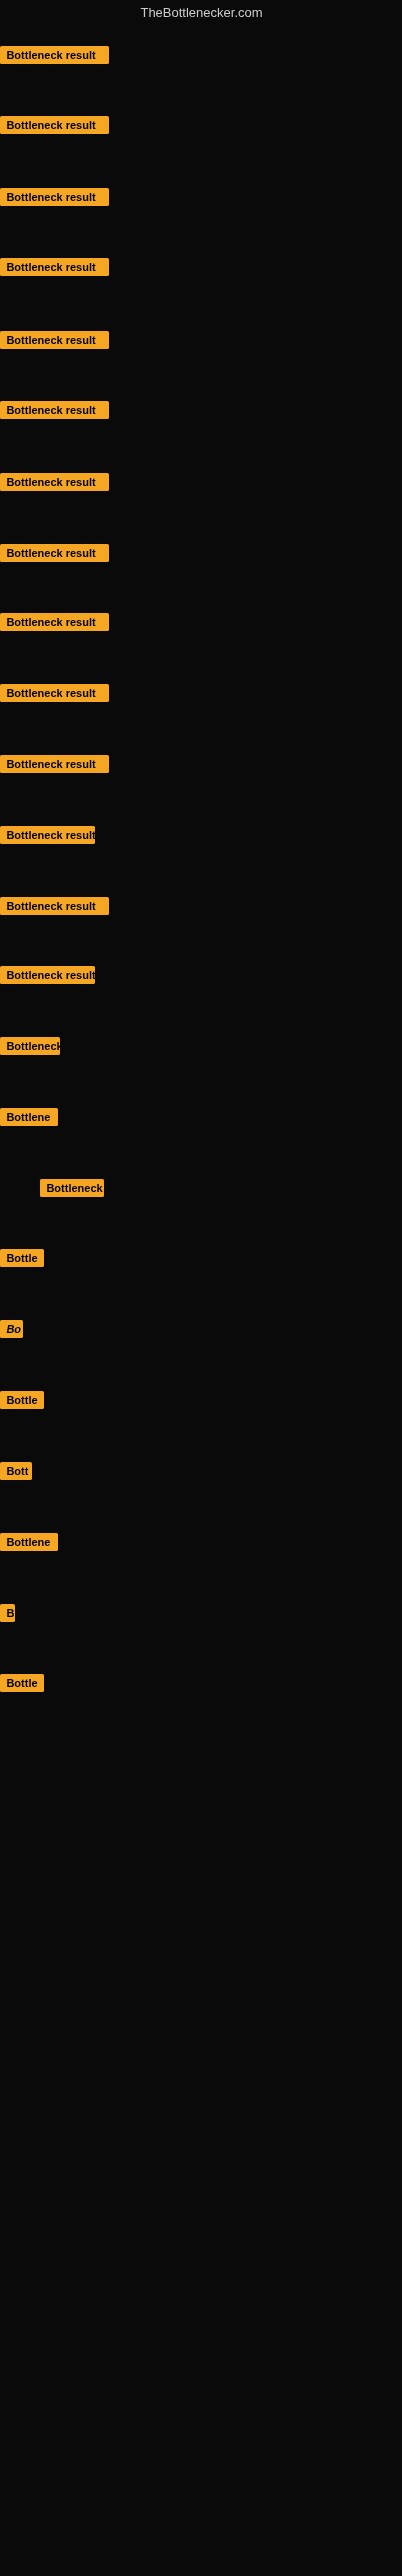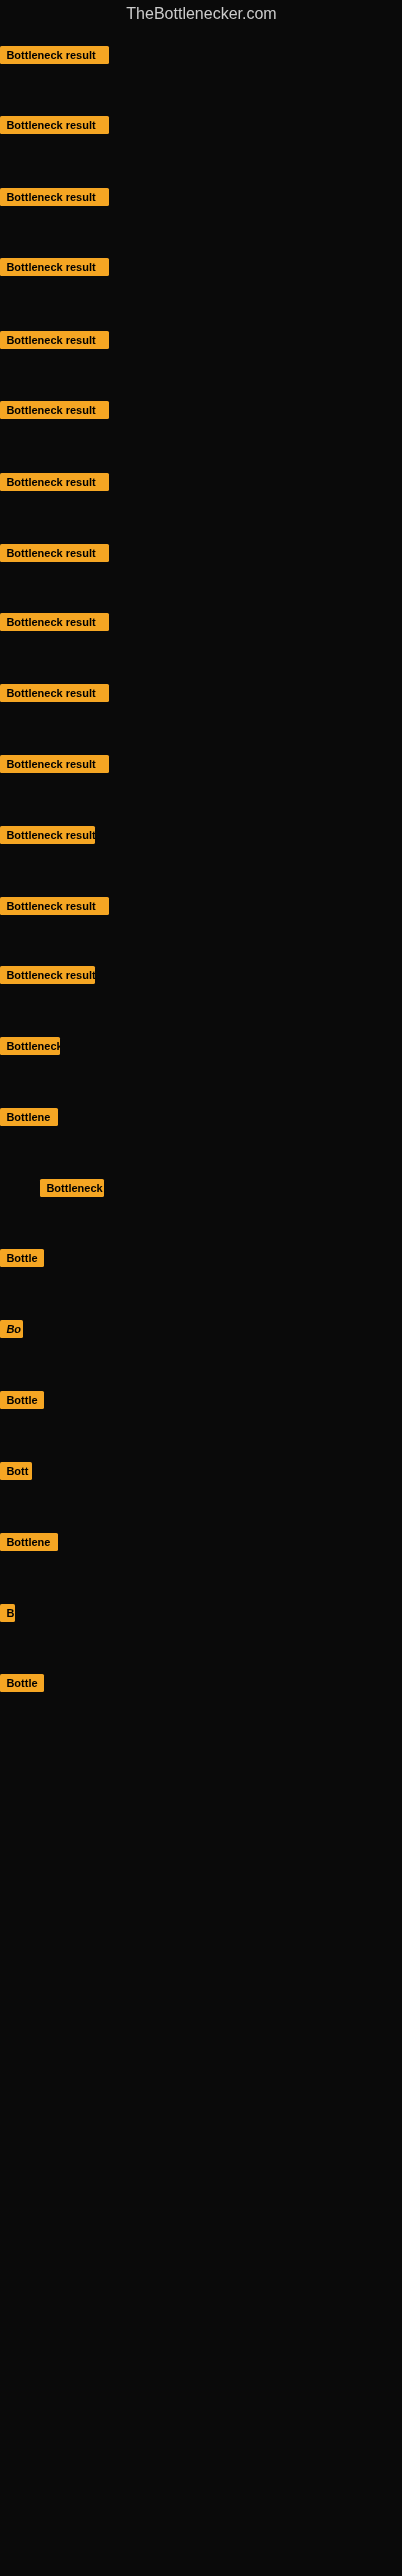--- a/index.html
+++ b/index.html
@@ -12,21 +12,21 @@
       background-color: #0a0a0a;
       width: 403px;
       min-height: 2576px;
       font-family: Arial, sans-serif;
       position: relative;
     }
 
     .site-title {
       text-align: center;
       color: #cccccc;
-      font-size: 16px;
+      font-size: 13px;
       padding: 4.8px 0;
       width: 100%;
     }
 
     .bottleneck-badge {
       display: inline-block;
       background-color: #f5a623;
       color: #000000;
       font-size: 11px;
       font-weight: bold;

